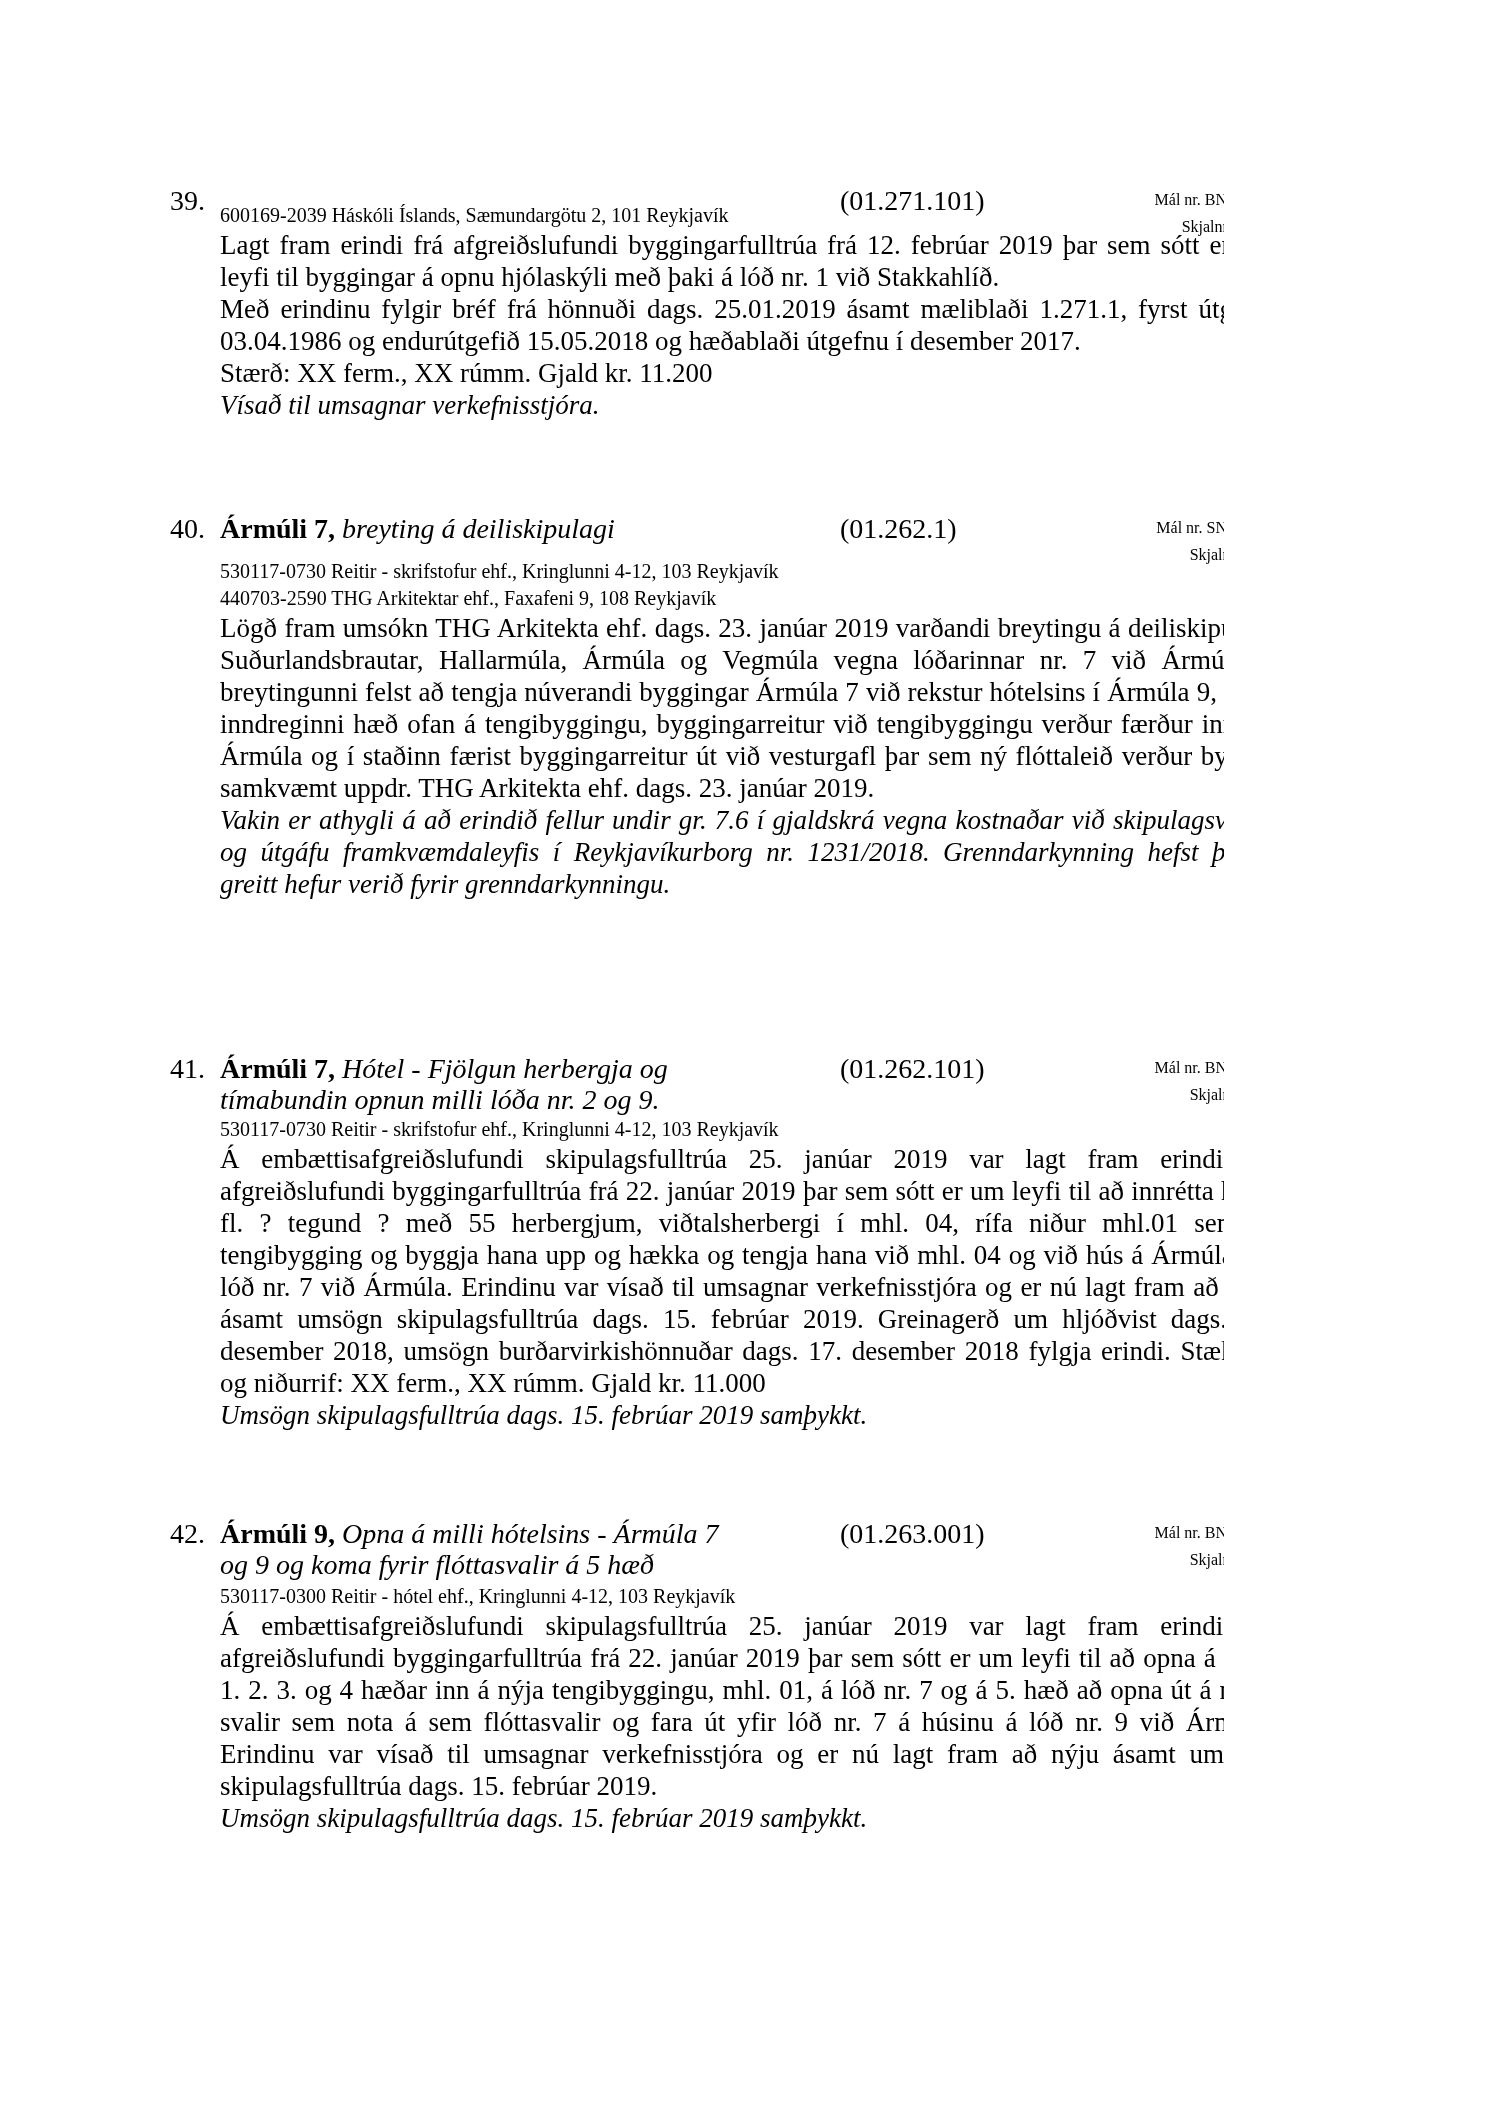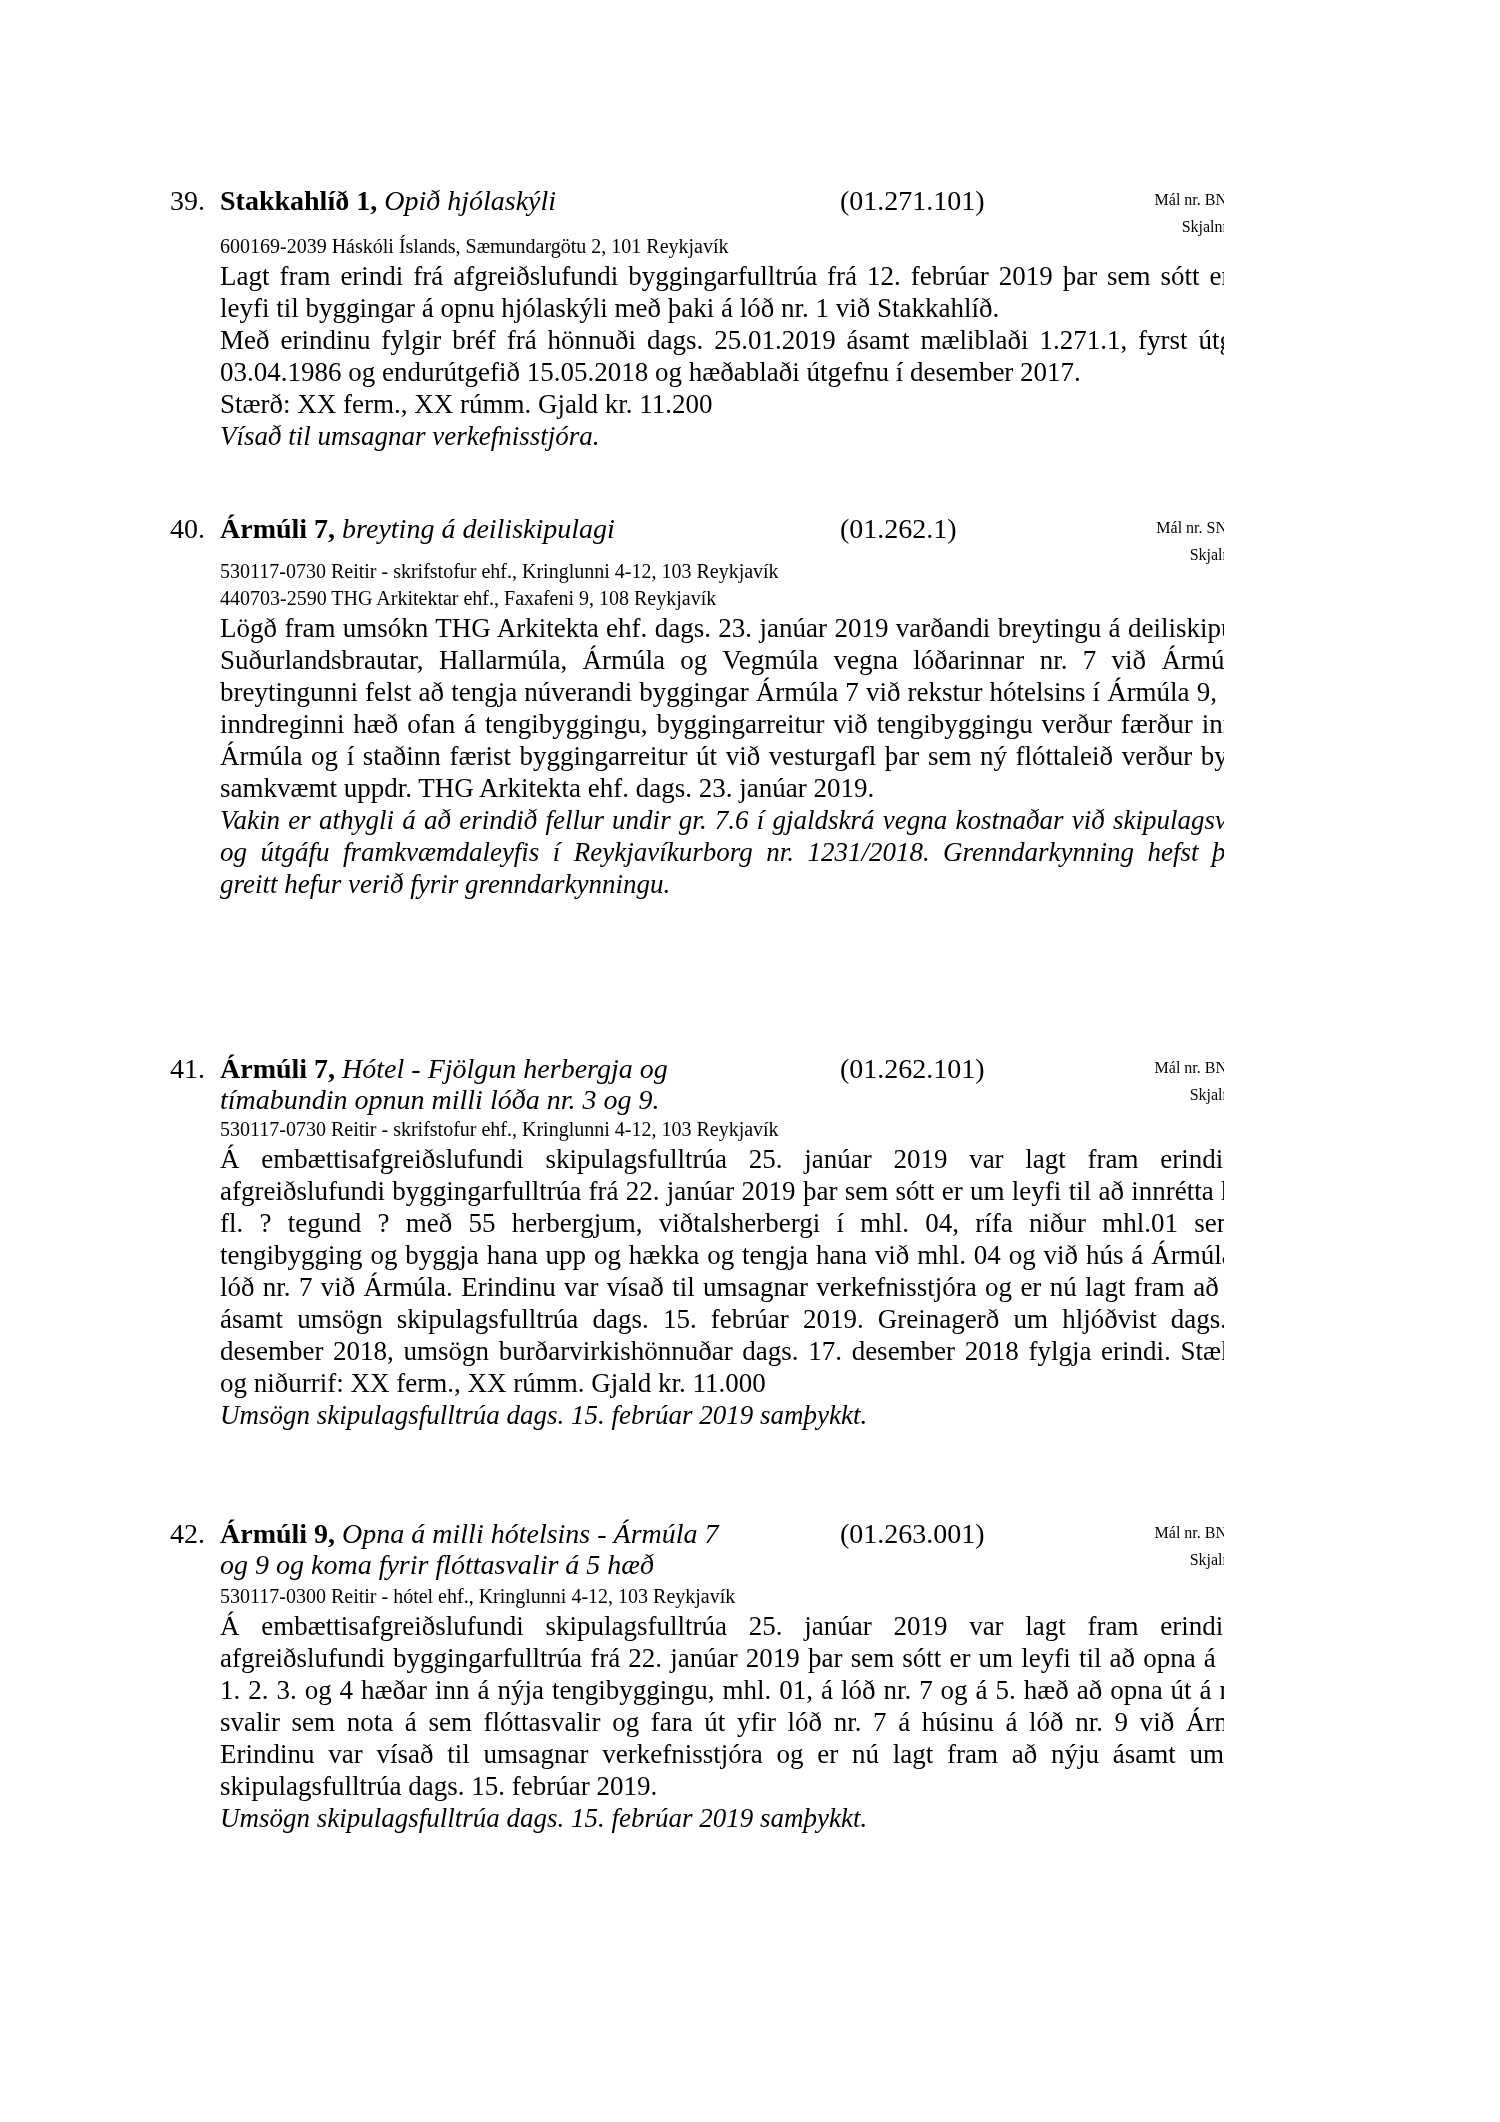--- a/index.html
+++ b/index.html
@@ -71,24 +71,20 @@
   }
 </style>
 </head>
 <body>
 
 <div class="page">
 
   <section class="item" style="top:185px;">
     <div class="item-num">39.</div>
     <div class="head">
-      <div class="title">
-        <span class="tb">Stakkahlíð 1,</span>
-        <span class="ti">Opið hjólaskýli</span>
-      </div>
       <div class="code">(01.271.101)</div>
       <div class="refs">
         <div>Mál nr. BN055733</div>
         <div>Skjalnr. 18534</div>
       </div>
     </div>
     <div class="parties" style="margin-top:17px;">
       <div>600169-2039 Háskóli Íslands, Sæmundargötu 2, 101 Reykjavík</div>
     </div>
     <div class="body">
@@ -121,21 +117,21 @@
       <p class="it">Vakin er athygli á að erindið fellur undir gr. 7.6 í gjaldskrá vegna kostnaðar við skipulagsvinnu og útgáfu framkvæmdaleyfis í Reykjavíkurborg nr. 1231/2018. Grenndarkynning hefst þegar greitt hefur verið fyrir grenndarkynningu.</p>
     </div>
   </section>
 
   <section class="item" style="top:1053px;">
     <div class="item-num">41.</div>
     <div class="head">
       <div class="title">
         <span class="tb">Ármúli 7,</span>
         <span class="ti">Hótel - Fjölgun herbergja og</span>
-        <div class="ti">tímabundin opnun milli lóða nr. 3 og 9.</div>
+        <div class="ti">tímabundin opnun milli lóða nr. 2 og 9.</div>
       </div>
       <div class="code">(01.262.101)</div>
       <div class="refs">
         <div>Mál nr. BN055605</div>
         <div>Skjalnr. 6528</div>
       </div>
     </div>
     <div class="parties" style="margin-top:1px;">
       <div>530117-0730 Reitir - skrifstofur ehf., Kringlunni 4-12, 103 Reykjavík</div>
     </div>

